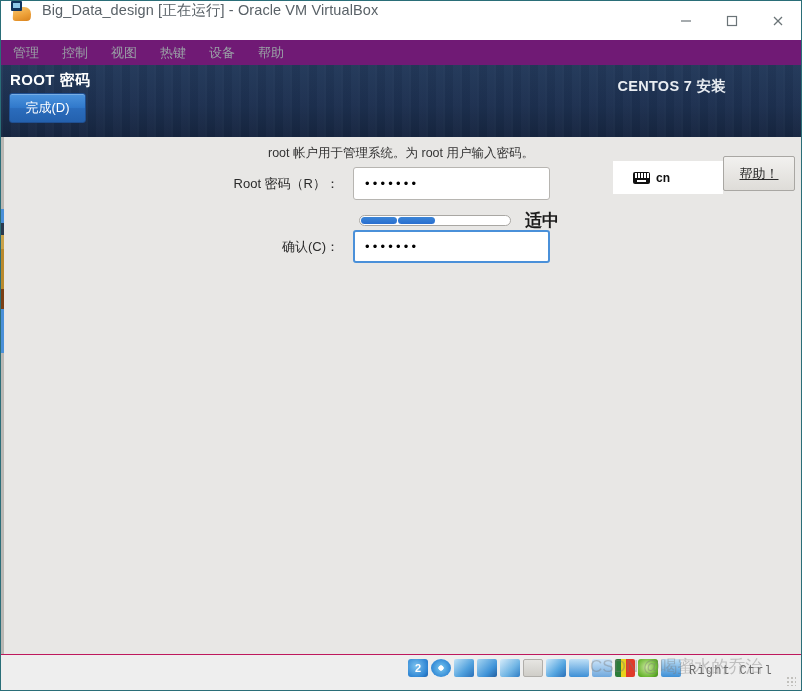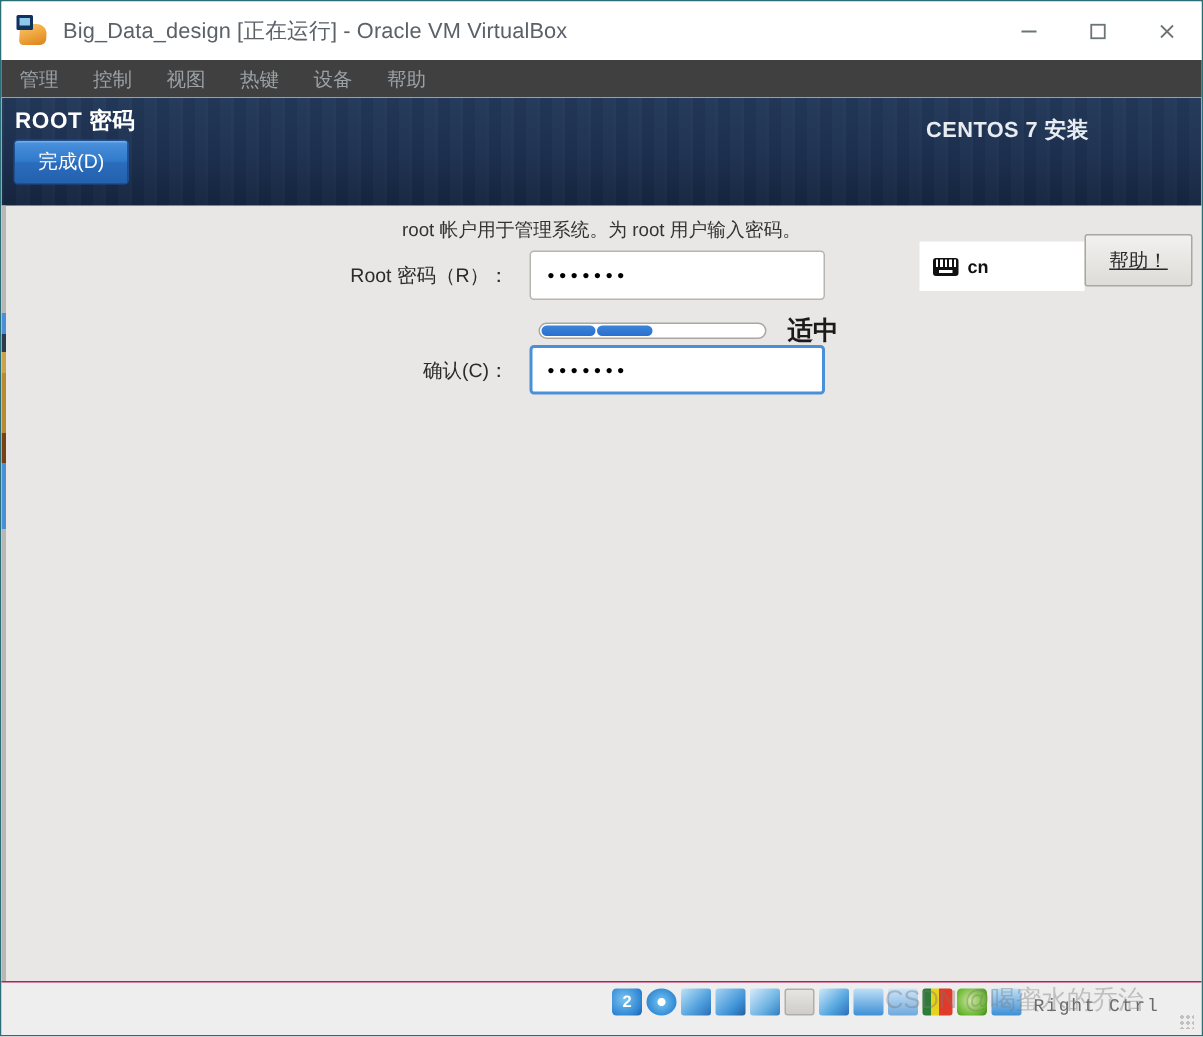--- a/index.html
+++ b/index.html
@@ -20,21 +20,21 @@
     position: absolute; inset: 0;
     border: 1px solid #2a6e78;
     background: #ffffff;
   }
 
   
   .titlebar {
     position: absolute; left: 1px; top: 1px;
     width: 800px; height: 39px;
     background: #ffffff;
-    display: flex; align-items: center;
+    display: flex; 
   }
   .app-icon {
     width: 22px; height: 22px;
     margin-left: 10px; margin-right: 9px;
     position: relative; flex: none;
   }
   .app-icon .cube {
     position: absolute; left: 2px; top: 6px;
     width: 18px; height: 14px;
     background: linear-gradient(160deg,#f7c873 0%,#eea23a 55%,#d9821c 100%);
@@ -65,21 +65,21 @@
     width: 46px; height: 39px;
     display: flex; align-items: center; justify-content: center;
     color: #6b7478;
   }
   .win-btn svg { display: block; }
 
   
   .menubar {
     position: absolute; left: 1px; top: 40px;
     width: 800px; height: 25px;
-    background: #404040;
+    background: #701a75;
     display: flex; align-items: center;
     padding-left: 12px;
   }
   .menu-item {
     font-size: 13px;
     color: #9aa1a6;
     margin-right: 23px;
     white-space: nowrap;
   }
 
@@ -123,21 +123,21 @@
   .centos-title {
     position: absolute; right: 75px; top: 12px;
     font-size: 14.5px; color: #e9edf2;
     letter-spacing: 0.3px; white-space: nowrap; font-weight: bold;
   }
   .kbd-indicator {
     position: absolute; left: 612px; top: 96px;
     width: 110px; height: 33px;
     background: #ffffff;
     display: flex; align-items: center;
-    padding-left: 9px;
+    padding-left: 20px;
     z-index: 3;
     text-align: right;
   }
   .kbd-glyph {
     width: 17px; height: 12px;
     background: #111111;
     border-radius: 2px;
     position: relative; flex: none;
     margin-right: 6px;
   }

